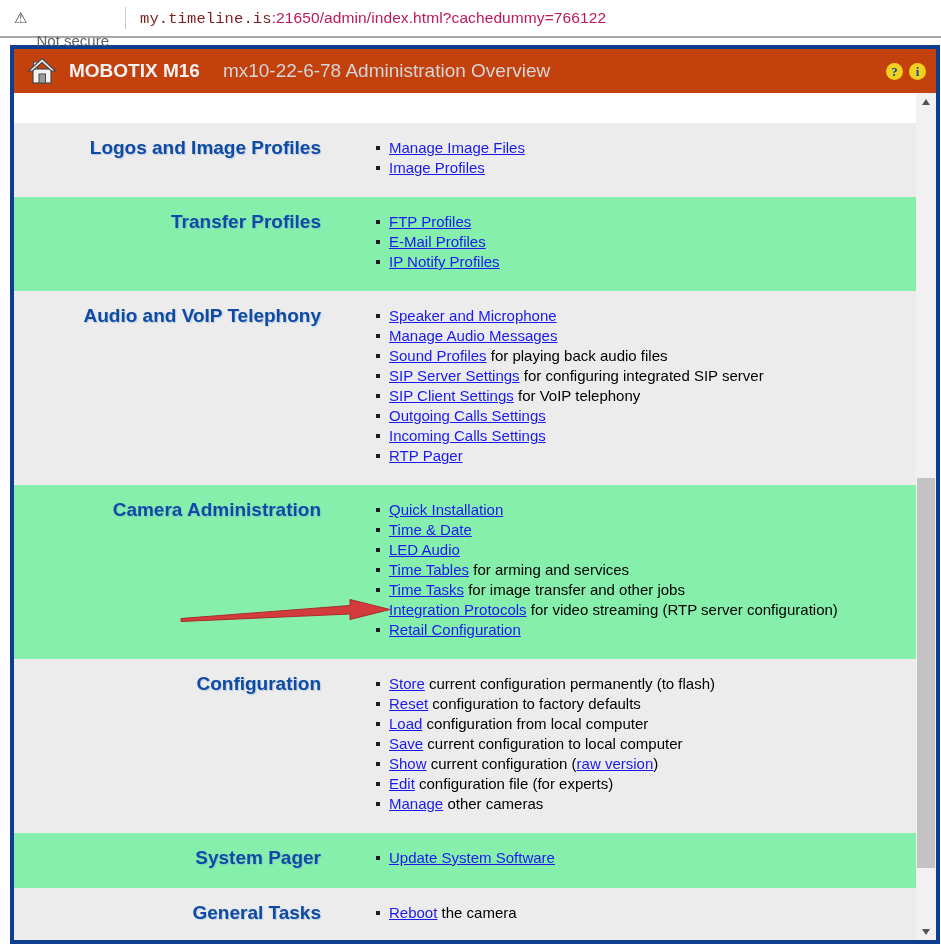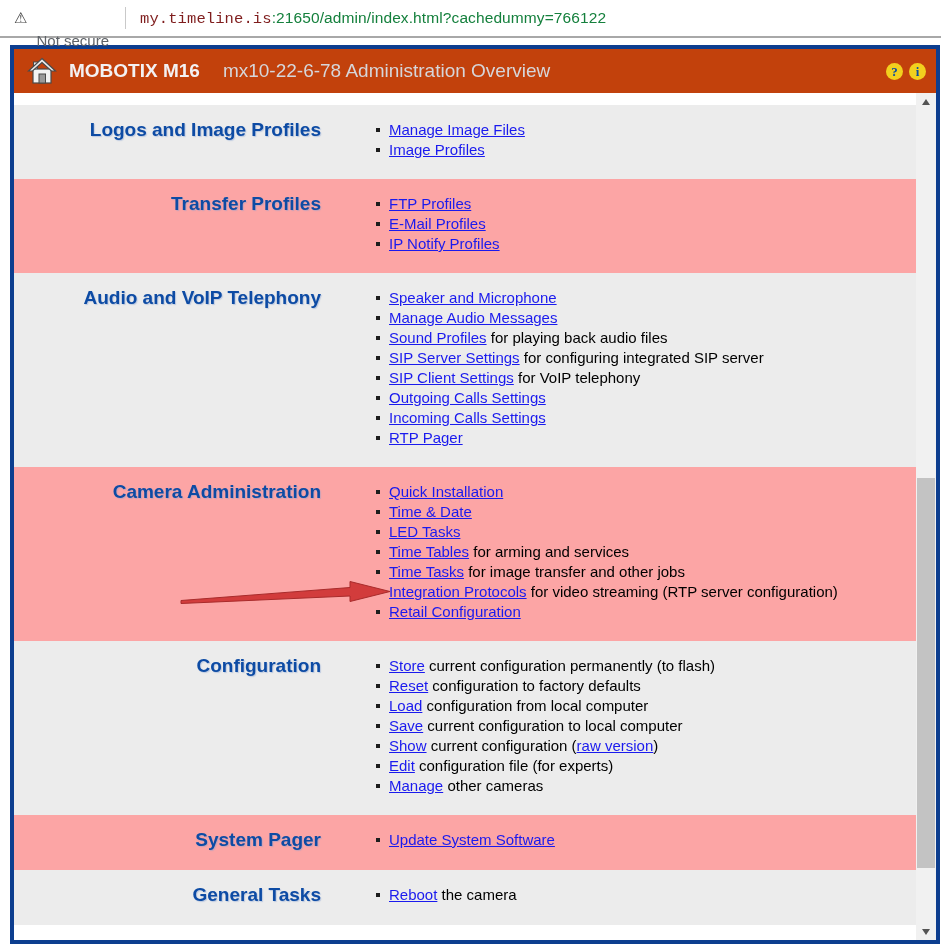--- a/index.html
+++ b/index.html
@@ -9,21 +9,21 @@
   .browser-bar{
     height:38px; border-bottom:2px solid #a8a8a8;
     display:flex; align-items:center; padding-left:14px;
     font-size:15px; color:#5f6368; background:#fff;
   }
   .warn-icon{ font-size:15px; color:#444; margin-right:9px; }
   .not-secure{ color:#5f6368;margin-top:44px; }
   .bar-divider{ width:1px; height:22px; background:#c9c9c9; margin:0 14px 0 16px; }
   .url{ font-size:15.5px; letter-spacing:0.1px; }
   .url .host{ color:#7f1d1d;font-family:Liberation Mono, monospace; }
-  .url .rest{ color:#15803d;text-align:center; }
+  .url .rest{ color:#be185d;text-align:center; }
 
   
   .page-frame{
     margin:7px 0 0 10px; width:930px; height:899px;
     border:4px solid #0d3e8f; background:#fff;
     display:flex; flex-direction:column; overflow:hidden;
   }
 
   
   .admin-header{
@@ -36,31 +36,31 @@
   .hdr-spacer{ flex:1; }
   .badge{
     width:17px; height:17px; border-radius:50%;
     background:#f2d01e; color:#0a4da0;
     font-weight:900; font-size:13px; line-height:17px; text-align:center;
     margin-left:6px; cursor:pointer; font-family:"Liberation Serif", serif;
   }
 
   
   .content-row{ flex:1; display:flex; overflow:hidden; background:#fff; }
-  .main{ flex:1; overflow:hidden; padding-top:12px; background:#fff; }
+  .main{ flex:1; overflow:hidden; padding-top:30px; background:#fff; }
 
   .scrollbar{ width:20px; flex:0 0 20px; background:#f1f1f1; position:relative; }
   .sb-btn{ height:17px; display:flex; align-items:center; justify-content:center; }
   .sb-btn.down{ position:absolute; bottom:0; left:0; right:0; }
   .tri-up{ width:0; height:0; border-left:4px solid transparent; border-right:4px solid transparent; border-bottom:6px solid #545454; }
   .tri-down{ width:0; height:0; border-left:4px solid transparent; border-right:4px solid transparent; border-top:6px solid #545454; }
   .sb-thumb{ position:absolute; left:1px; right:1px; top:385px; height:390px; background:#c3c3c3; }
 
   
-  .section{ display:flex; padding:14px 0 19px; background:#fca5a5; }
+  .section{ display:flex; padding:14px 0 19px; background:#86efac; }
   .section.gray{ background:#ececec; }
   .section .heading{
     width:307px; flex:0 0 307px; text-align:right;
     font-weight:bold; font-size:19px; line-height:22px; color:#0d4ba4;
     text-shadow:1px 1px 1px rgba(130,160,210,0.45);
   }
   .section ul{ list-style:none; margin:0 0 0 54px; padding:1px 0 0 0; flex:1; }
   .section li{
     position:relative; padding-left:14px;
     font-size:15px; line-height:20px; color:#000;
@@ -129,21 +129,21 @@
             <li><a href="#">Outgoing Calls Settings</a></li>
             <li><a href="#">Incoming Calls Settings</a></li>
             <li><a href="#">RTP Pager</a></li>
           </ul>
         </div>
         <div class="section white">
           <div class="heading">Camera Administration</div>
           <ul>
             <li><a href="#">Quick Installation</a></li>
             <li><a href="#">Time &amp; Date</a></li>
-            <li><a href="#">LED Tasks</a></li>
+            <li><a href="#">LED Audio</a></li>
             <li><a href="#">Time Tables</a><span> for arming and services</span></li>
             <li><a href="#">Time Tasks</a><span> for image transfer and other jobs</span></li>
             <li><a href="#">Integration Protocols</a><span> for video streaming (RTP server configuration)</span><svg class="anno-arrow" viewBox="0 0 215 26">
                 <polygon points="3,19.5 172,6.5 172,0.5 212,10.5 172,20.5 172,15 3,22.5" fill="#d23c3c" stroke="#a82b2b" stroke-width="1"></polygon>
               </svg></li>
             <li><a href="#">Retail Configuration</a></li>
           </ul>
         </div>
         <div class="section gray">
           <div class="heading">Configuration</div>

